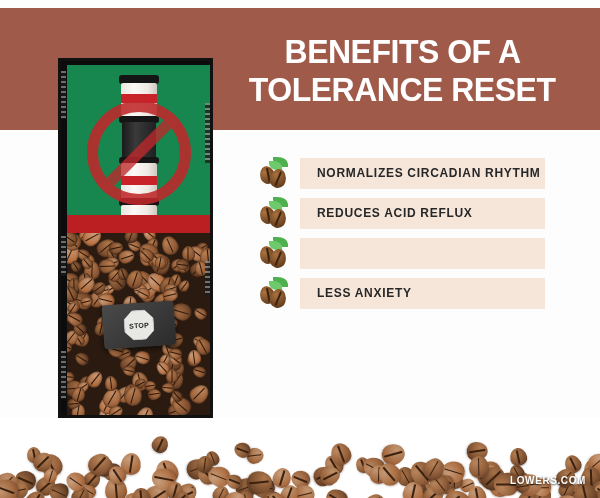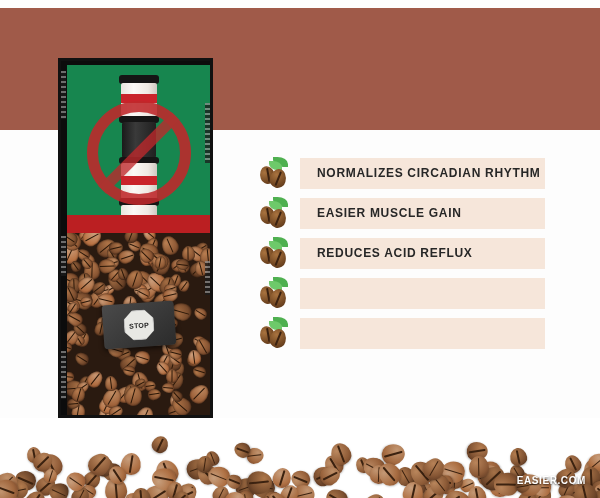--- a/index.html
+++ b/index.html
@@ -129,20 +129,24 @@
     text-shadow:0 1px 2px rgba(0,0,0,.65);
     z-index:40;
   }
 </style>
 </head>
 <body>
 
 <div class="stage">
 
   <div class="header-band"></div>
+  <div class="title-block">
+    <div class="title-line">BENEFITS OF A</div>
+    <div class="title-line">TOLERANCE RESET</div>
+  </div>
 
   <div class="photo-panel">
     <div class="photo-inner">
 
       <div class="scene-green">
         <div class="cupstack">
           <div class="cup cup-lid" style="top:0px;width:40px;height:9px;"></div>
           <div class="cup cup-white" style="top:8px;width:36px;height:34px;">
             <div class="cup-band" style="top:11px;height:9px;"></div>
           </div>
@@ -341,49 +345,40 @@
         <div class="benefit-label">NORMALIZES CIRCADIAN RHYTHM</div>
       </div>
       <div class="benefit-row">
         <div class="benefit-bar"></div>
         <div class="bean-icon">
           <div class="bi-leaf" style="left:16px;top:0px;width:15px;height:10px;"></div>
           <div class="bi-leaf2" style="left:12px;top:4px;width:13px;height:9px;"></div>
           <div class="bi-bean" style="left:3px;top:9px;width:15px;height:18px;transform:rotate(-18deg);"></div>
           <div class="bi-bean" style="left:13px;top:12px;width:16px;height:19px;transform:rotate(14deg);"></div>
         </div>
-        <div class="benefit-label">EASIER MUSCLE GAIN</div>
-      </div>
-      <div class="benefit-row">
-        <div class="benefit-bar"></div>
-        <div class="bean-icon">
-          <div class="bi-leaf" style="left:16px;top:0px;width:15px;height:10px;"></div>
-          <div class="bi-leaf2" style="left:12px;top:4px;width:13px;height:9px;"></div>
-          <div class="bi-bean" style="left:3px;top:9px;width:15px;height:18px;transform:rotate(-18deg);"></div>
-          <div class="bi-bean" style="left:13px;top:12px;width:16px;height:19px;transform:rotate(14deg);"></div>
-        </div>
         <div class="benefit-label">REDUCES ACID REFLUX</div>
       </div>
       <div class="benefit-row">
         <div class="benefit-bar"></div>
         <div class="bean-icon">
           <div class="bi-leaf" style="left:16px;top:0px;width:15px;height:10px;"></div>
           <div class="bi-leaf2" style="left:12px;top:4px;width:13px;height:9px;"></div>
           <div class="bi-bean" style="left:3px;top:9px;width:15px;height:18px;transform:rotate(-18deg);"></div>
           <div class="bi-bean" style="left:13px;top:12px;width:16px;height:19px;transform:rotate(14deg);"></div>
         </div>
       </div>
       <div class="benefit-row">
         <div class="benefit-bar"></div>
         <div class="bean-icon">
           <div class="bi-leaf" style="left:16px;top:0px;width:15px;height:10px;"></div>
           <div class="bi-leaf2" style="left:12px;top:4px;width:13px;height:9px;"></div>
           <div class="bi-bean" style="left:3px;top:9px;width:15px;height:18px;transform:rotate(-18deg);"></div>
           <div class="bi-bean" style="left:13px;top:12px;width:16px;height:19px;transform:rotate(14deg);"></div>
         </div>
+        <div class="benefit-label">LESS ANXIETY</div>
       </div>
     </div>
 
   <div class="bottom-beans" id="bottomBeans">
       <div class="bb" style="width: 17.4731px; height: 19.2204px; left: 368.063px; top: 40.153px; transform: rotate(-17.1767deg); background: radial-gradient(circle at 34% 30%, rgb(174, 119, 75), rgb(120, 77, 47) 60%, rgb(67, 39, 24));"></div>
       <div class="bb" style="width: 13.25px; height: 14.575px; left: 460.82px; top: 59.5262px; transform: rotate(66.1142deg); background: radial-gradient(circle at 34% 30%, rgb(199, 159, 125), rgb(175, 113, 68) 60%, rgb(123, 73, 43));"></div>
       <div class="bb" style="width: 15.9072px; height: 17.4979px; left: 83.6434px; top: 52.9338px; transform: rotate(41.581deg); background: radial-gradient(circle at 34% 30%, rgb(181, 126, 81), rgb(130, 83, 50) 60%, rgb(77, 45, 27));"></div>
       <div class="bb" style="width: 18.4382px; height: 20.2821px; left: 177.954px; top: 65.4996px; transform: rotate(43.1127deg); background: radial-gradient(circle at 34% 30%, rgb(184, 133, 90), rgb(139, 90, 54) 60%, rgb(86, 51, 30));"></div>
       <div class="bb" style="width: 21.2445px; height: 23.369px; left: 253.467px; top: 58.0876px; transform: rotate(-82.0687deg); background: radial-gradient(circle at 34% 30%, rgb(167, 114, 71), rgb(113, 73, 44) 60%, rgb(59, 35, 21));"></div>
       <div class="bb" style="width: 13.2458px; height: 14.5703px; left: 468.639px; top: 75.2932px; transform: rotate(-33.4074deg); background: radial-gradient(circle at 34% 30%, rgb(185, 135, 93), rgb(142, 91, 55) 60%, rgb(89, 52, 31));"></div>
@@ -496,15 +491,15 @@
       <div class="bb" style="width: 18.6288px; height: 20.4916px; left: 313.587px; top: 47.8062px; transform: rotate(65.848deg); background: radial-gradient(circle at 34% 30%, rgb(179, 122, 77), rgb(125, 80, 49) 60%, rgb(72, 42, 25));"></div>
       <div class="bb" style="width: 22.0189px; height: 24.2208px; left: 411.315px; top: 42.6411px; transform: rotate(-40.4907deg); background: radial-gradient(circle at 34% 30%, rgb(185, 134, 92), rgb(141, 91, 55) 60%, rgb(88, 52, 31));"></div>
       <div class="bb" style="width: 13.1534px; height: 14.4687px; left: 516.344px; top: 60.5602px; transform: rotate(80.902deg); background: radial-gradient(circle at 34% 30%, rgb(171, 117, 73), rgb(117, 75, 45) 60%, rgb(63, 37, 22));"></div>
       <div class="bb" style="width: 17.989px; height: 19.7879px; left: 272.614px; top: 50.4484px; transform: rotate(17.2485deg); background: radial-gradient(circle at 34% 30%, rgb(199, 158, 125), rgb(175, 112, 68) 60%, rgb(123, 72, 43));"></div>
       <div class="bb" style="width: 14.3344px; height: 15.7678px; left: 174.135px; top: 72.6731px; transform: rotate(49.1042deg); background: radial-gradient(circle at 34% 30%, rgb(166, 114, 71), rgb(112, 72, 44) 60%, rgb(59, 35, 21));"></div>
       <div class="bb" style="width: 19.6278px; height: 21.5906px; left: 424.105px; top: 40.0061px; transform: rotate(30.358deg); background: radial-gradient(circle at 34% 30%, rgb(183, 130, 87), rgb(135, 87, 53) 60%, rgb(82, 48, 29));"></div>
       <div class="bb" style="width: 15.3816px; height: 16.9198px; left: 196.686px; top: 37.9213px; transform: rotate(8.23225deg); background: radial-gradient(circle at 34% 30%, rgb(170, 117, 73), rgb(116, 75, 45) 60%, rgb(63, 37, 22));"></div>
       <div class="bb" style="width: 18.2933px; height: 20.1227px; left: 321.445px; top: 48.2017px; transform: rotate(63.2824deg); background: radial-gradient(circle at 34% 30%, rgb(190, 143, 104), rgb(153, 99, 60) 60%, rgb(101, 60, 35));"></div>
     </div>
 
-  <div class="watermark">EASIER.COM</div>
+  <div class="watermark">LOWERS.COM</div>
 
 </div>
 
 </body></html>

